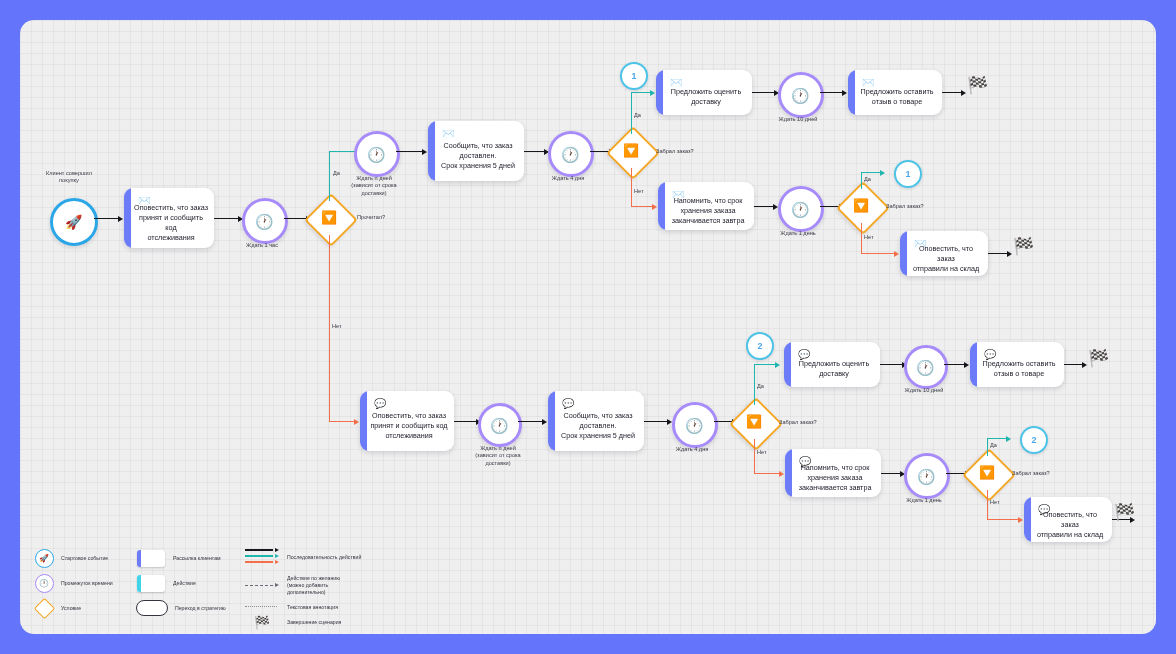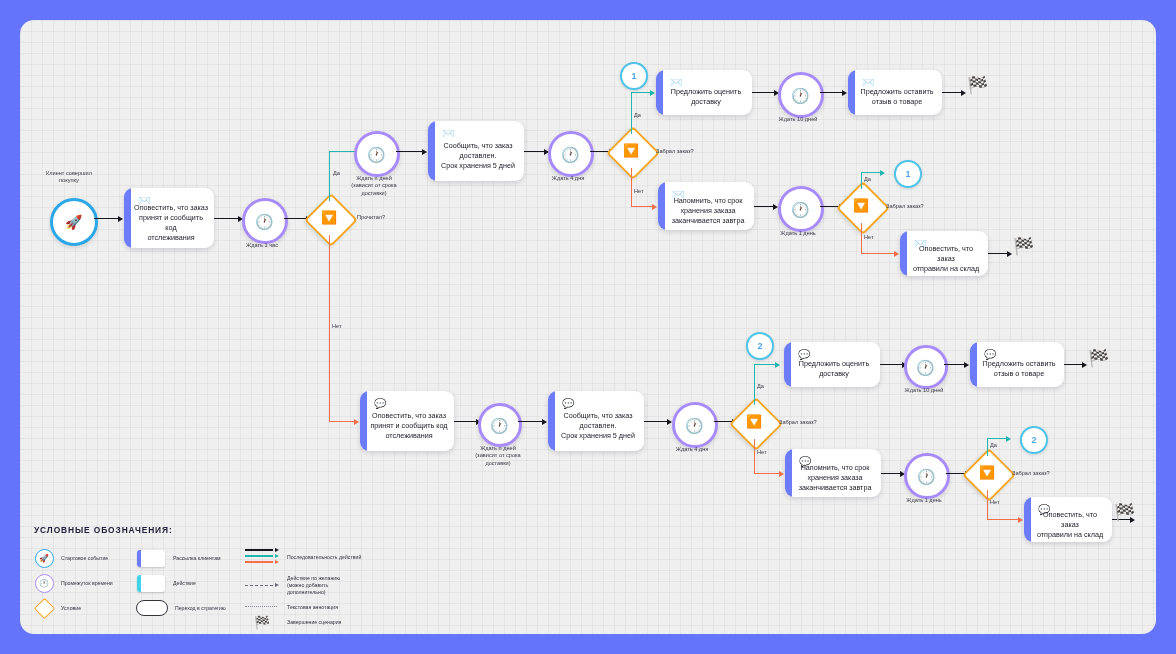--- a/index.html
+++ b/index.html
@@ -355,21 +355,20 @@
     <div class="bar" style="background:#6C7BF7"></div>
     <div class="ico">💬</div>
     <div class="txt">Оповестить, что заказ
 отправили на склад</div>
   </div>
   <div class="ln h" style="left:1092px;top:499px;width:20px;"></div>
   <div class="arw" style="left:1110px;top:496.5px;"></div>
   <div class="flag" style="left:1094px;top:484px;">🏁</div>
 
   <div id="legend">
-    <div class="ttl">УСЛОВНЫЕ ОБОЗНАЧЕНИЯ:</div>
 
     <div class="lgrow" style="left:0px;top:23px;">
       <span class="lg-sym">
           <span class="lg-circ b">🚀</span>
         </span>
       <span class="lg-txt">Стартовое событие</span>
     </div>
     <div class="lgrow" style="left:0px;top:48px;">
       <span class="lg-sym">
           <span class="lg-circ p">🕐</span>

